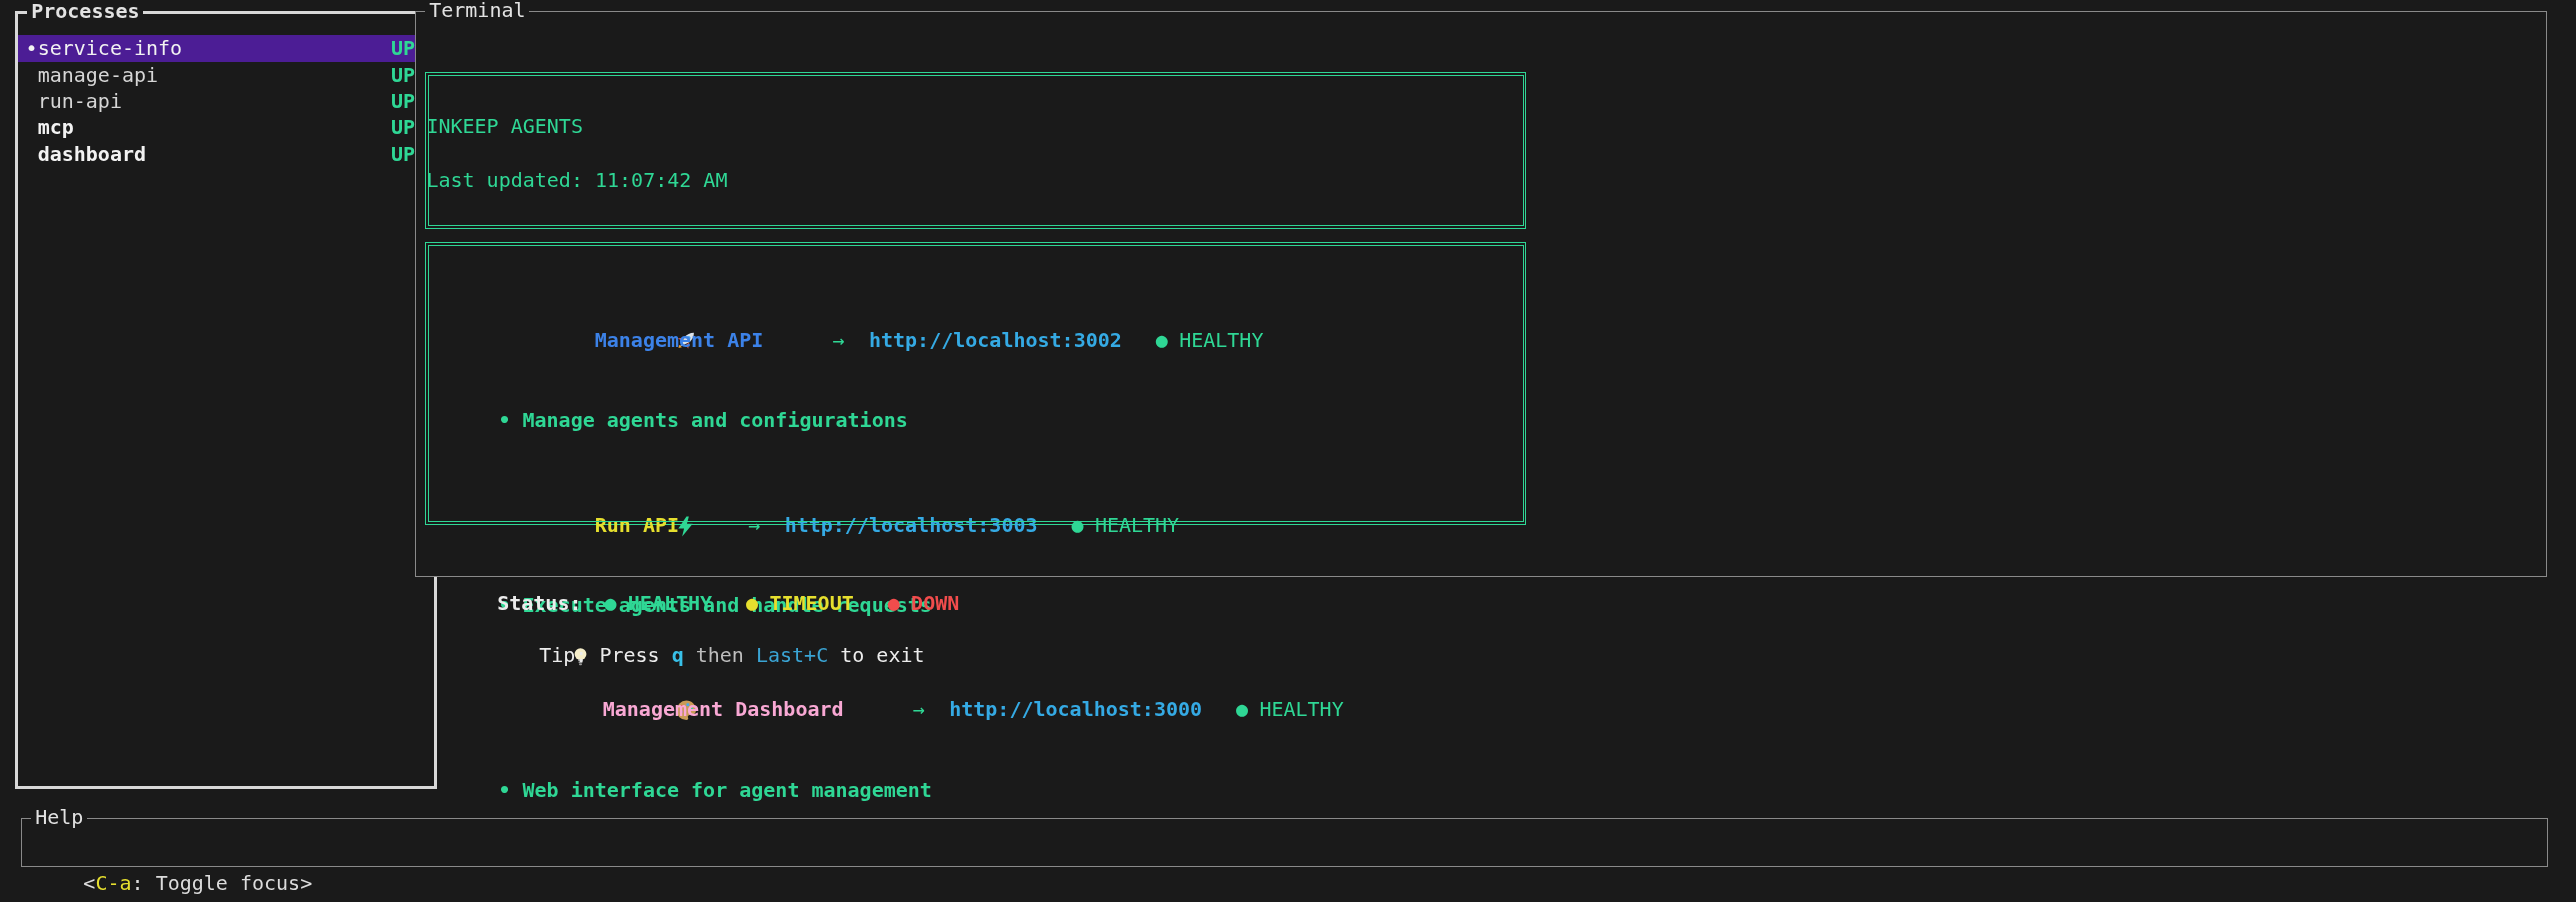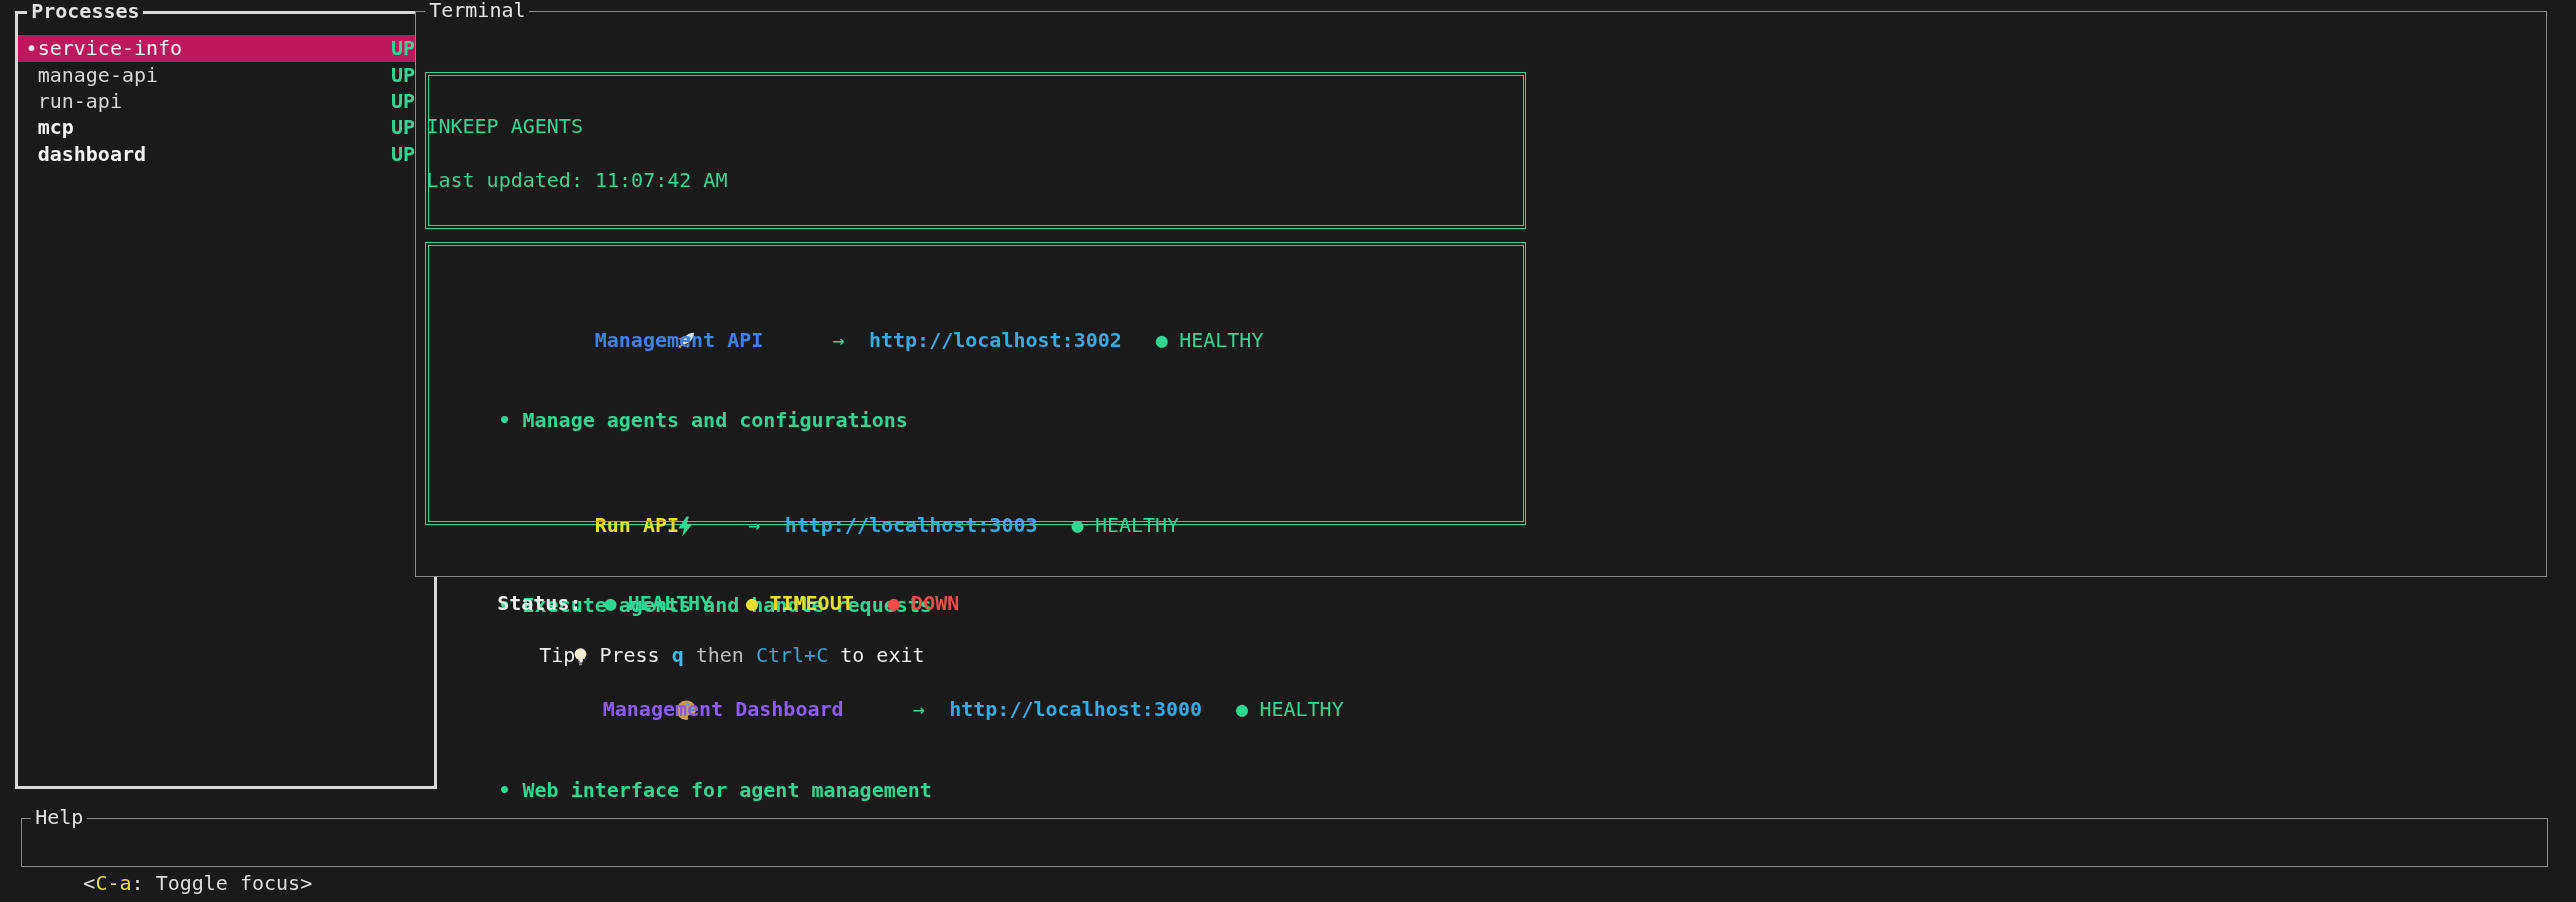--- a/index.html
+++ b/index.html
@@ -16,21 +16,21 @@
   }
   
   #processes{left:15px;top:11.3px;width:422px;height:778px;border:3.8px solid #d8d8d8;}
   #processes .panel-title{top:-16px;font-weight:bold;}
   .plist{margin-top:21px;}
   .prow{
     display:flex;justify-content:space-between;align-items:center;
     height:26.4px;line-height:26.4px;padding:0 19px 0 7.6px;
     white-space:pre;color:#d6d6d6;
   }
-  .prow.selected{background:#be185d;color:#f2f2f2;}
+  .prow.selected{background:#4c1d95;color:#f2f2f2;}
   .prow.bold .pname{font-weight:bold;color:#f2f2f2;}
   .pstatus{color:#2fd795;font-weight:bold;}
   
   #terminal{left:415px;top:11.3px;width:2132px;height:566px;border:1.9px solid #8a8a8a;}
   #terminal .panel-title{top:-15px;}
   .dbox{position:absolute;border:1.9px solid #2fd795;box-sizing:border-box;}
   .dbox::after{content:"";position:absolute;inset:1.9px;border:1.9px solid #2fd795;pointer-events:none;}
   #hbox{left:9.4px;top:60px;width:1101px;height:157px;text-align:left;color:#2fd795;font-weight:normal;}
   #hbox .l1{margin-top:40px;line-height:26.4px;}
   #hbox .l2{margin-top:27px;line-height:26.4px;}
@@ -137,40 +137,40 @@
     <div class="svc">
       <div class="svc-line">
         <span class="svc-icon">
           <svg viewBox="0 0 24 24" width="24.6" height="24.6">
               <path d="M12 2.5A9.5 9.5 0 1 0 12 21.5c1.7 0 2.3-1.1 1.7-2.2-.7-1.3.2-2.8 1.9-2.8h1.9a4.9 4.9 0 0 0 4-4.8C21.5 6.6 17.2 2.5 12 2.5z" fill="#c99b56"></path>
               <circle cx="8" cy="8" r="1.5" fill="#e85d4a"></circle>
               <circle cx="13.5" cy="6.5" r="1.5" fill="#4aa8e8"></circle>
               <circle cx="17" cy="10" r="1.5" fill="#2fd795"></circle>
               <circle cx="7" cy="13.5" r="1.5" fill="#b06ae0"></circle>
             </svg>
-        </span><span class="svc-name" style="color: #8b5cf6; padding-left: 8px;">Management Dashboard</span><span class="svc-arrow">→</span><span class="svc-url">http://localhost:3000</span><span class="svc-dot">●</span><span class="svc-status">HEALTHY</span>
+        </span><span class="svc-name" style="color: #f9a8d4; padding-left: 8px;">Management Dashboard</span><span class="svc-arrow">→</span><span class="svc-url">http://localhost:3000</span><span class="svc-dot">●</span><span class="svc-status">HEALTHY</span>
       </div>
       <div class="svc-desc">• Web interface for agent management</div>
     </div>
 
   </div>
 
   <div id="statusline">
     <span class="leg-label">Status:</span><span class="leg-dot first c-green">●</span><span class="leg-text c-green">HEALTHY</span><span class="leg-dot c-yellow">●</span><span class="leg-text c-yellow">TIMEOUT</span><span class="leg-dot c-red">●</span><span class="leg-text c-red">DOWN</span>
   </div>
 
   <div id="tipline">
     <span class="tip-icon">
       <svg viewBox="0 0 24 24" width="23" height="23">
           <circle cx="12" cy="9.5" r="6.2" fill="#f5edc9"></circle>
           <path d="M9.7 15h4.6v1.6H9.7z" fill="#cfcfcf"></path>
           <rect x="10" y="17" width="4" height="2" rx="0.8" fill="#9a9a9a"></rect>
           <rect x="10.4" y="19.4" width="3.2" height="1.6" rx="0.8" fill="#9a9a9a"></rect>
         </svg>
-    </span><span class="tip-strong">Tip: Press </span><span class="tip-key">q</span><span class="tip-dim"> then </span><span class="tip-combo">Ctrl+C</span><span class="tip-strong"> to exit</span>
+    </span><span class="tip-strong">Tip: Press </span><span class="tip-key">q</span><span class="tip-dim"> then </span><span class="tip-combo">Last+C</span><span class="tip-strong"> to exit</span>
   </div>
 </div>
 
 <div class="panel" id="help">
   <span class="panel-title">Help</span>
   <div class="help-line">
     <span class="hitem"><span>&lt;</span><span class="hkey">C-a</span><span>: </span><span>Toggle focus</span><span>&gt;</span></span>
     
     
     

